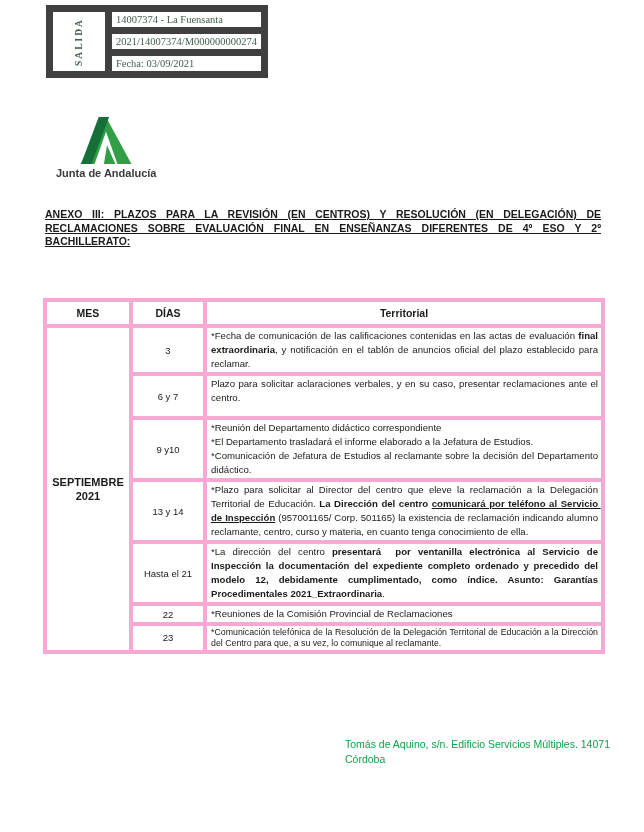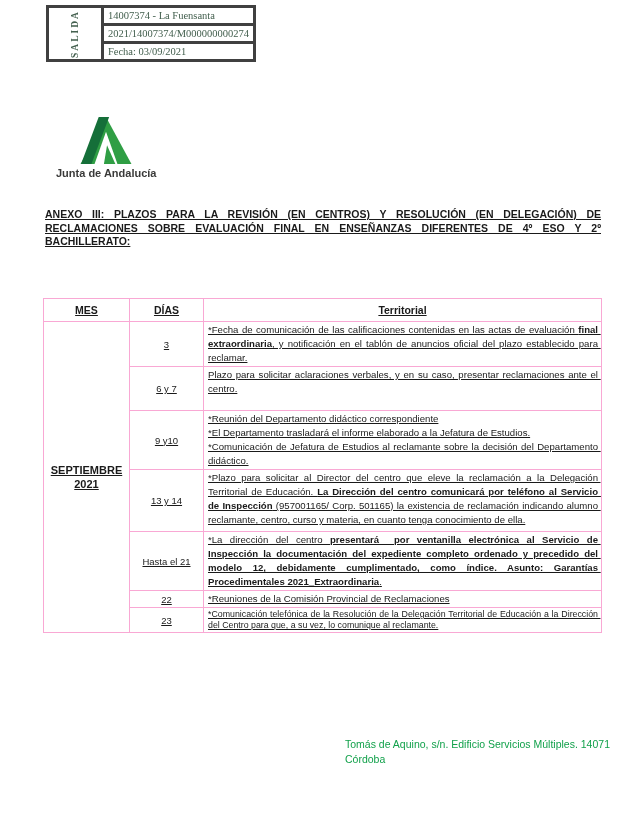--- a/index.html
+++ b/index.html
@@ -13,21 +13,21 @@
   }
 
   
   .stamp{
     position:absolute;left:46px;top:5px;
     border-collapse:collapse;
     font-family:"Liberation Serif", serif;
     color:#44604f;
   }
   .stamp td{
-    border:3px solid #404040;
+    border:7px solid #404040;
     font-size:10.5px;
     padding:1px 4px;
     height:13px;
     white-space:nowrap;
   }
   .stamp .stamp-side{
     width:14px;
     text-align:center;
     vertical-align:middle;
     padding:0 2px;
@@ -78,21 +78,21 @@
     color:#1a1a1a;
   }
 
   
   .cal{
     position:absolute;left:43px;top:298px;
     border-collapse:collapse;
     table-layout:fixed;
     width:558px;
   }
-  .cal th,.cal td{border:1px solid #f9a8d4;text-decoration:underline;}
+  .cal th,.cal td{border:4px solid #f9a8d4;}
   .cal th{
     font-size:10.5px;font-weight:bold;text-align:center;
     height:22px;padding:0;
   }
   .col-mes{width:86px;}
   .col-dias{width:74px;}
   .col-cal{width:398px;}
   .mes{
     text-align:center;vertical-align:middle;
     font-weight:bold;font-size:11px;line-height:14px;

